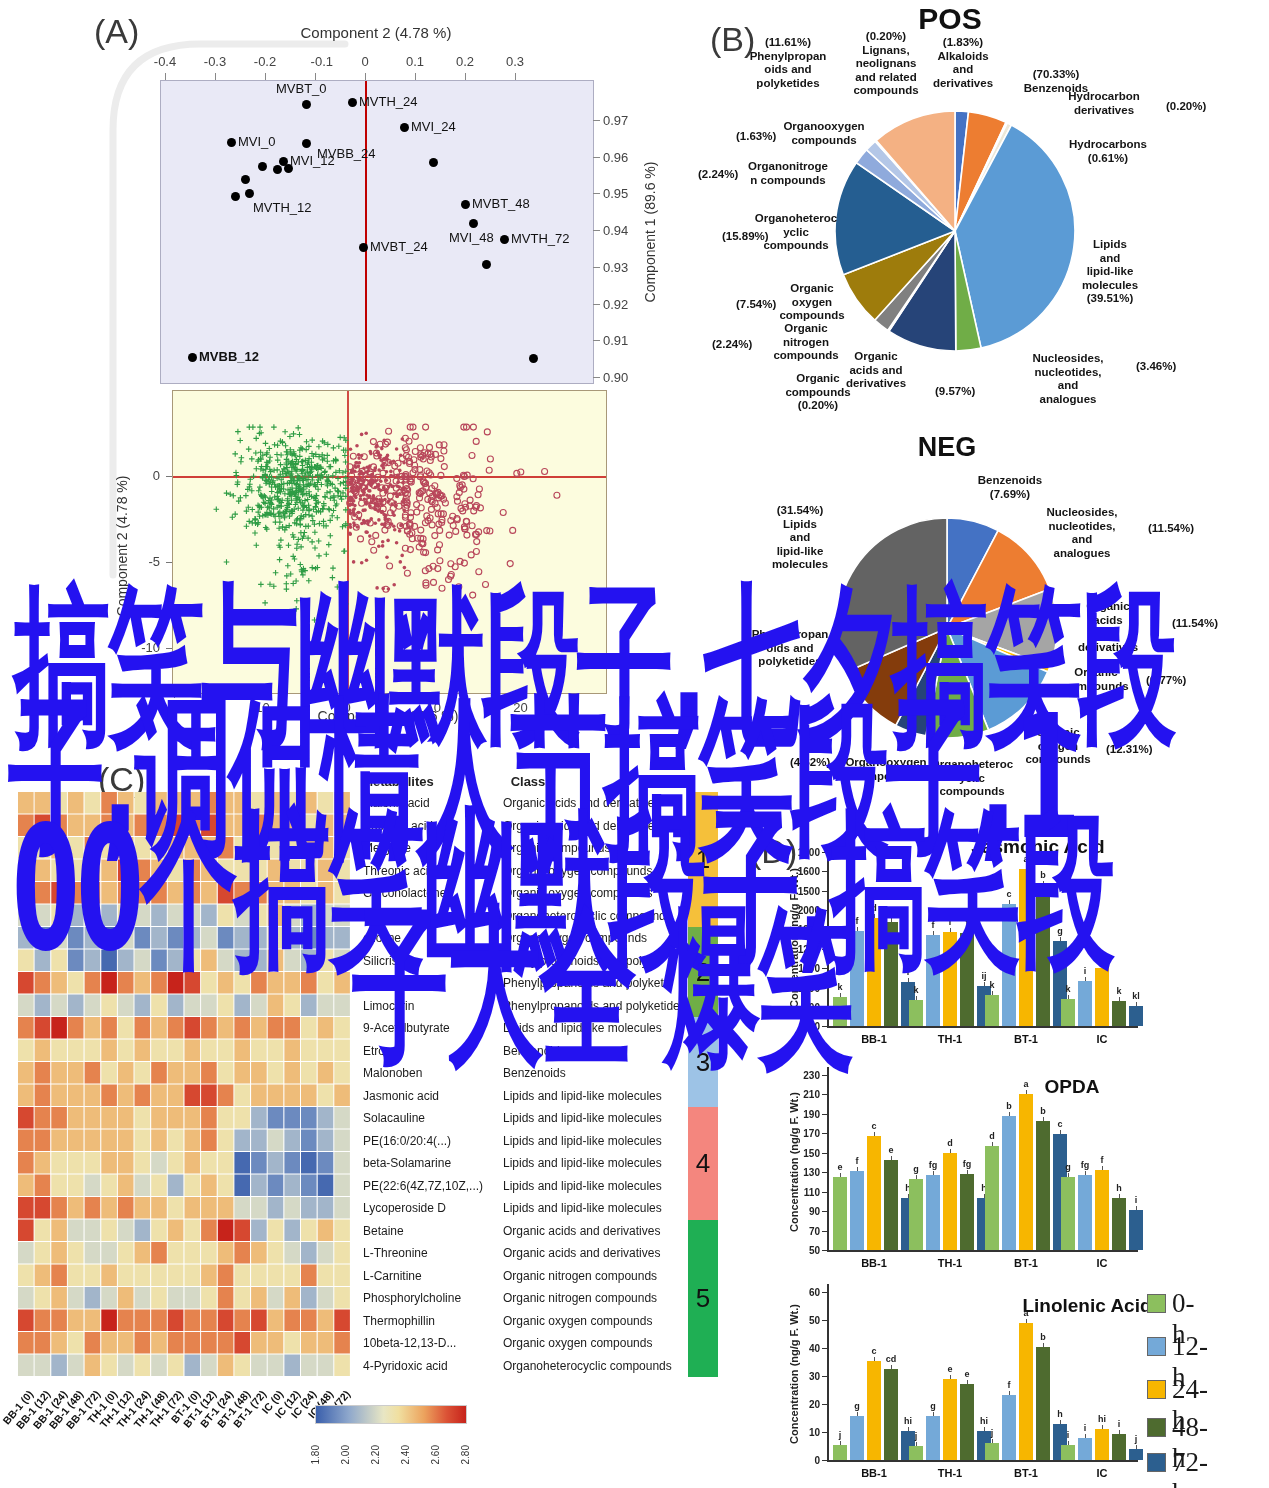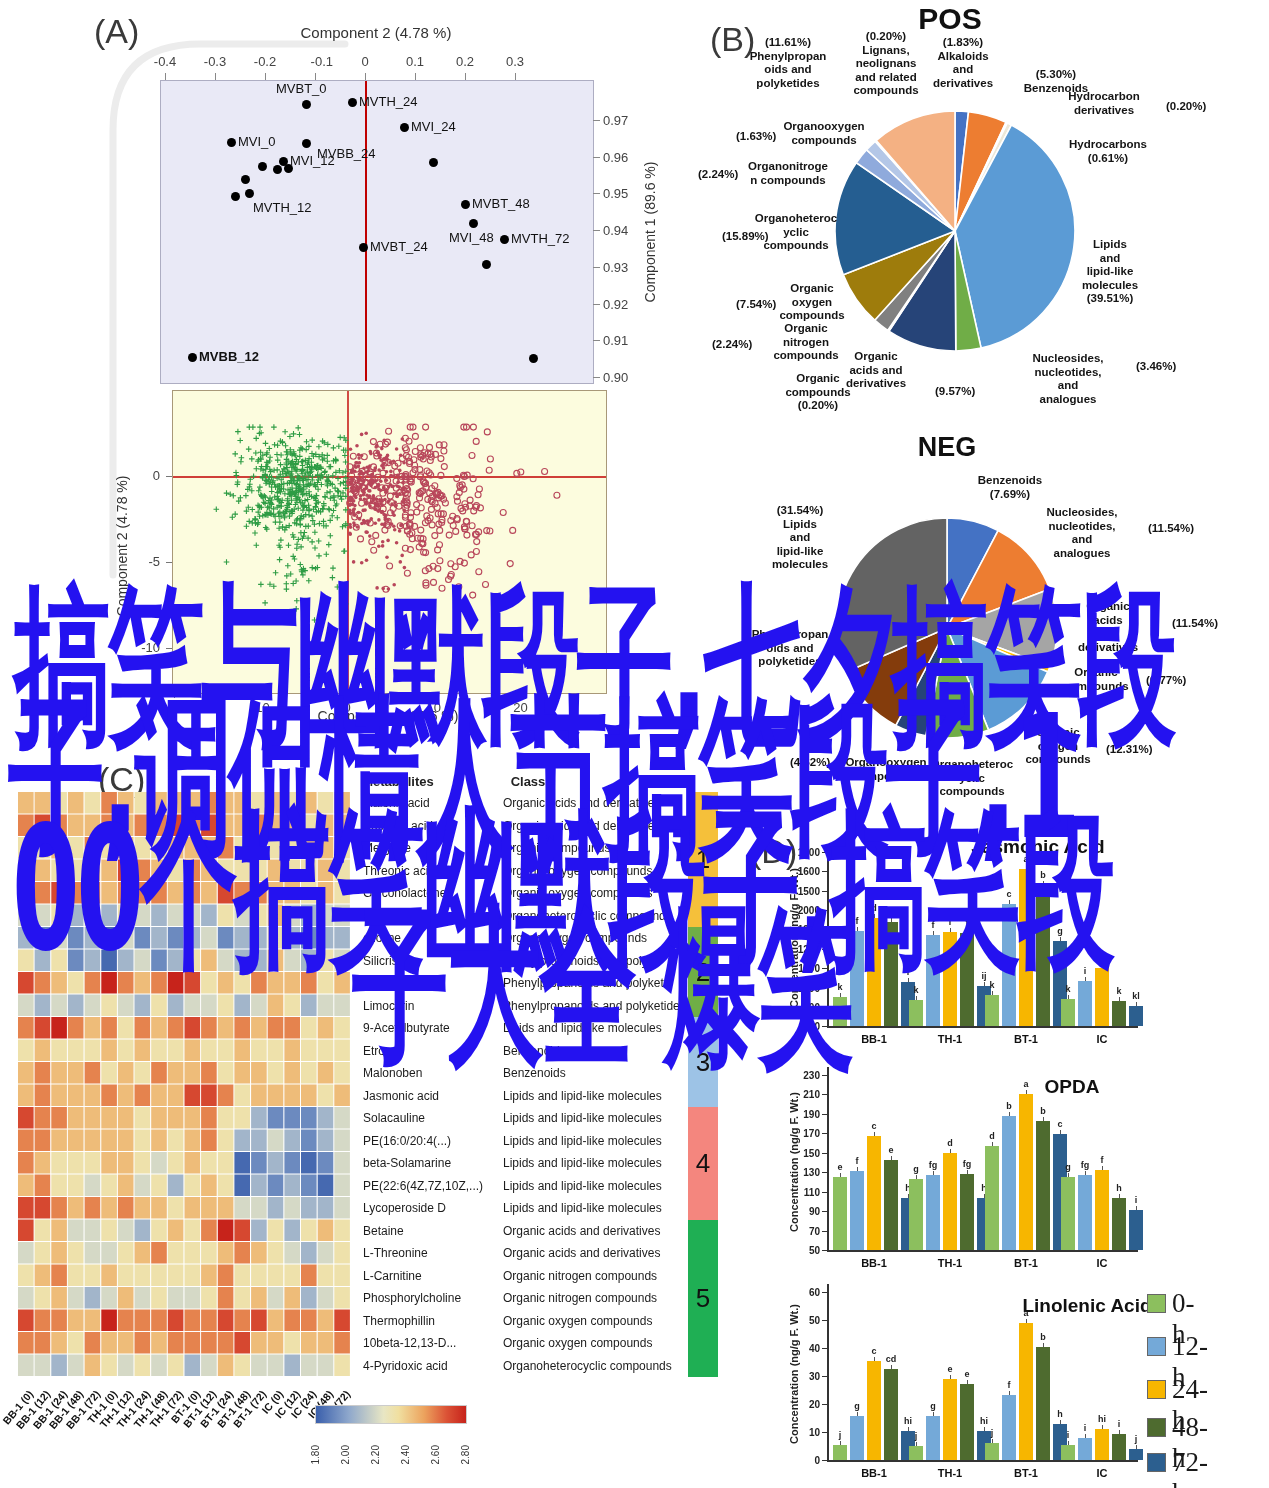--- a/index.html
+++ b/index.html
@@ -713,21 +713,21 @@
 oids and
 polyketides</div>
       <div class="abs lbl" style="left: 886px; top: 30px;">(0.20%)
 Lignans,
 neolignans
 and related
 compounds</div>
       <div class="abs lbl" style="left: 963px; top: 36px;">(1.83%)
 Alkaloids and
 derivatives</div>
-      <div class="abs lbl" style="left: 1056px; top: 68px;">(5.30%)
+      <div class="abs lbl" style="left: 1056px; top: 68px;">(70.33%)
 Benzenoids</div>
       <div class="abs lbl" style="left: 1104px; top: 90px;">Hydrocarbon
 derivatives</div>
       <div class="abs lbl left" style="left: 1166px; top: 100px;">(0.20%)</div>
       <div class="abs lbl" style="left: 1108px; top: 138px;">Hydrocarbons
 (0.61%)</div>
       <div class="abs lbl" style="left: 1110px; top: 238px;">Lipids and
 lipid-like
 molecules
 (39.51%)</div>

